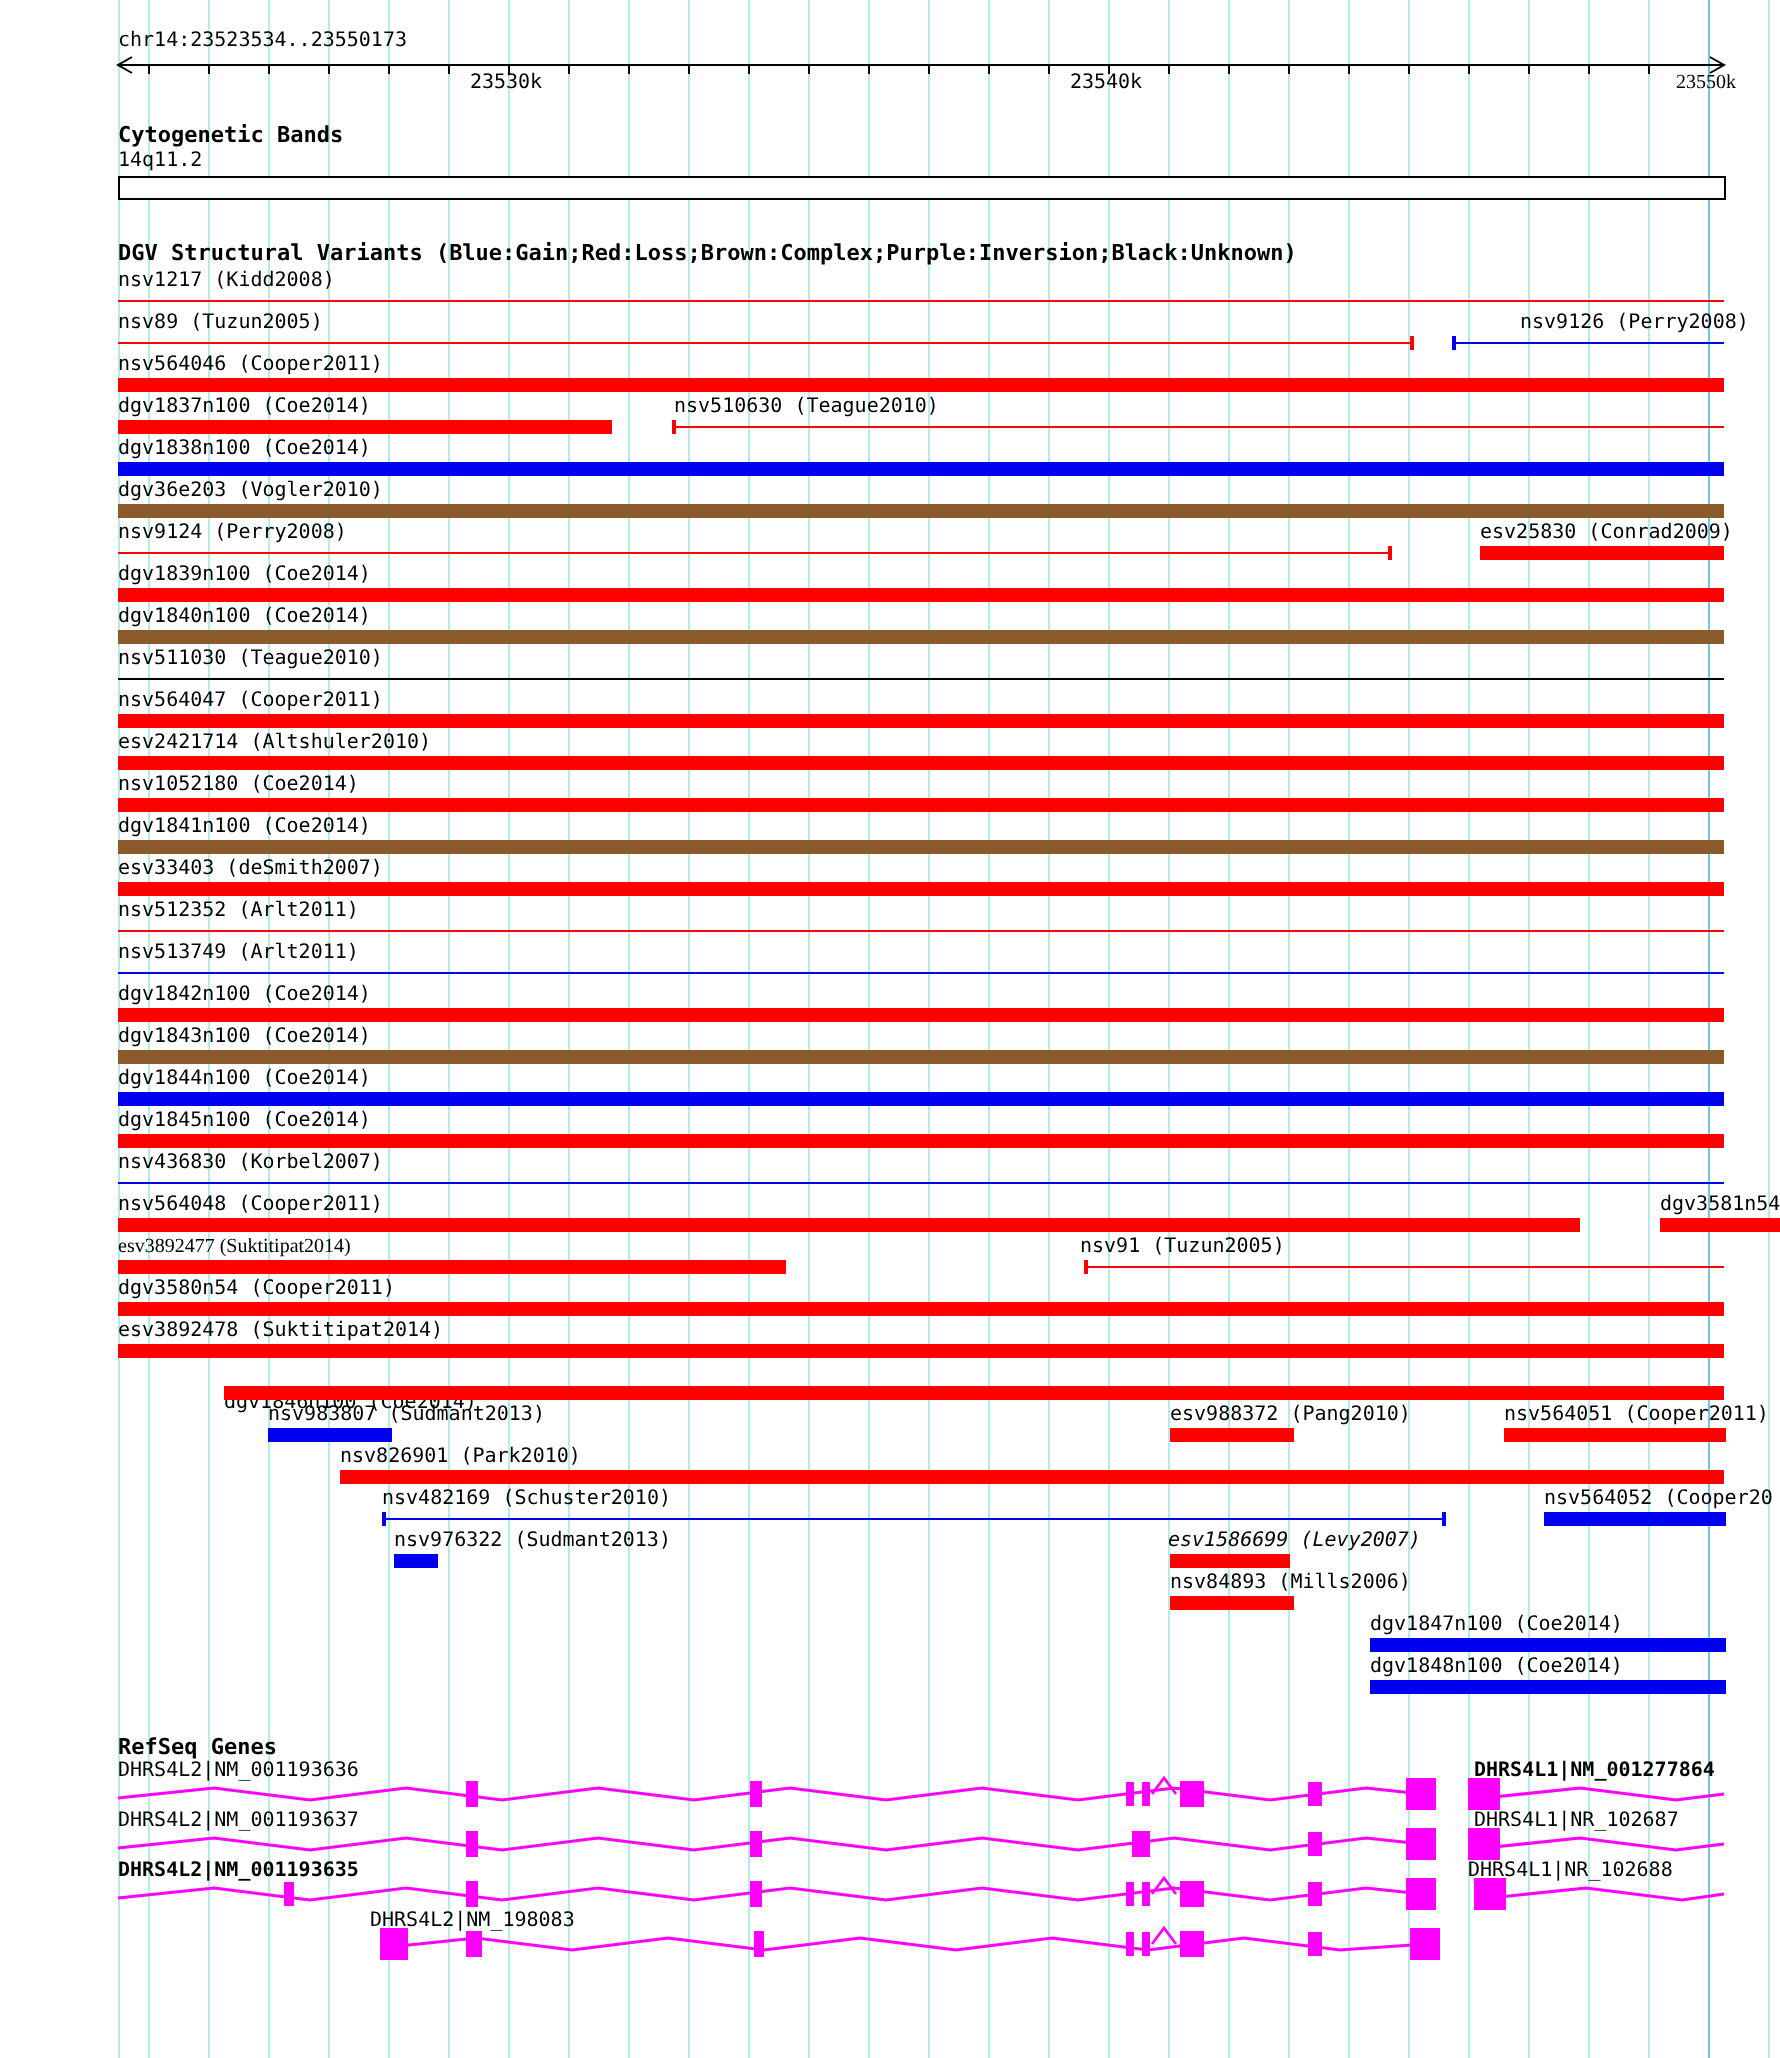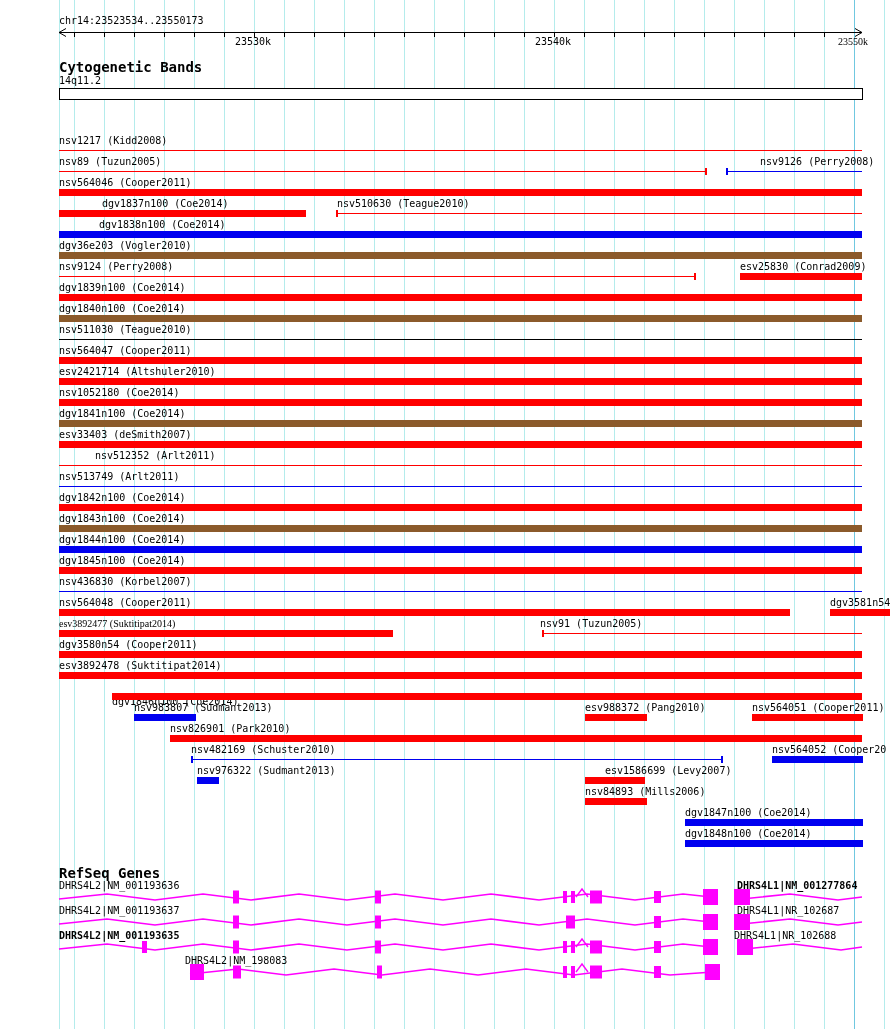--- a/index.html
+++ b/index.html
@@ -1,20 +1,20 @@
 <!DOCTYPE html>
 <html><head>
 <meta charset="utf-8">
 <style>
   html,body{margin:0;padding:0;background:#fff;}
   #app{position:relative;width:890px;height:1029px;background:#ffffff;overflow:hidden;
        font-family:"DejaVu Sans Mono","Liberation Mono",monospace;color:#000;}
   .vline{position:absolute;top:0;bottom:0;width:1px;}
   .lbl{position:absolute;font-size:10px;line-height:11px;white-space:pre;}
-  .hdr{position:absolute;font-size:14px;line-height:13px;font-weight:bold;white-space:pre;}
+  .hdr{position:absolute;font-size:11px;line-height:13px;font-weight:bold;white-space:pre;}
   .bar{position:absolute;height:7px;}
   .thin{position:absolute;height:1px;}
   .etick{position:absolute;width:2px;height:7px;}
   .ticklabel{position:absolute;font-size:10px;line-height:11px;width:44px;text-align:center;}
   #title{left:59px;top:15px;}
   #cyto-hdr{left:59px;top:61px;}
   #cyto-band{left:59px;top:75px;}
   #bandrect{position:absolute;left:59px;top:88px;width:802px;height:10px;border:1px solid #000;background:#fff;}
   #dgv-hdr{left:59px;top:120px;}
   #refseq-hdr{left:59px;top:867px;}
@@ -88,37 +88,38 @@
     </svg>
   <div id="ruler-labels">
       <div class="ticklabel" style="left: 231px; top: 36px;">23530k</div>
       <div class="ticklabel" style="left: 531px; top: 36px;">23540k</div>
       <div class="ticklabel" style="left: 831px; top: 36px; font-family: Liberation Serif, serif;">23550k</div>
     </div>
   <div class="lbl" id="title">chr14:23523534..23550173</div>
   <div class="hdr" id="cyto-hdr">Cytogenetic Bands</div>
   <div class="lbl" id="cyto-band">14q11.2</div>
   <div id="bandrect"></div>
+  <div class="hdr" id="dgv-hdr">DGV Structural Variants (Blue:Gain;Red:Loss;Brown:Complex;Purple:Inversion;Black:Unknown)</div>
   <div id="variants">
       <div class="lbl" style="left: 59px; top: 135px;">nsv1217 (Kidd2008)</div>
       <div class="thin" style="left: 59px; top: 150px; width: 803px; background: rgb(255, 0, 0);"></div>
       <div class="lbl" style="left: 59px; top: 156px;">nsv89 (Tuzun2005)</div>
       <div class="thin" style="left: 59px; top: 171px; width: 647px; background: rgb(255, 0, 0);"></div>
       <div class="etick" style="left: 705px; top: 168px; background: rgb(255, 0, 0);"></div>
       <div class="lbl" style="left: 760px; top: 156px;">nsv9126 (Perry2008)</div>
       <div class="thin" style="left: 726px; top: 171px; width: 136px; background: rgb(0, 0, 240);"></div>
       <div class="etick" style="left: 726px; top: 168px; background: rgb(0, 0, 240);"></div>
       <div class="lbl" style="left: 59px; top: 177px;">nsv564046 (Cooper2011)</div>
       <div class="bar" style="left: 59px; top: 189px; width: 803px; background: rgb(255, 0, 0);"></div>
-      <div class="lbl" style="left: 59px; top: 198px; padding-left: 43px;">dgv1837n100 (Coe2014)</div>
+      <div class="lbl" style="left: 59px; top: 198px;">dgv1837n100 (Coe2014)</div>
       <div class="bar" style="left: 59px; top: 210px; width: 247px; background: rgb(255, 0, 0);"></div>
       <div class="lbl" style="left: 337px; top: 198px;">nsv510630 (Teague2010)</div>
       <div class="thin" style="left: 336px; top: 213px; width: 526px; background: rgb(255, 0, 0);"></div>
       <div class="etick" style="left: 336px; top: 210px; background: rgb(255, 0, 0);"></div>
-      <div class="lbl" style="left: 59px; top: 219px; padding-left: 40px;">dgv1838n100 (Coe2014)</div>
+      <div class="lbl" style="left: 59px; top: 219px;">dgv1838n100 (Coe2014)</div>
       <div class="bar" style="left: 59px; top: 231px; width: 803px; background: rgb(0, 0, 240);"></div>
       <div class="lbl" style="left: 59px; top: 240px;">dgv36e203 (Vogler2010)</div>
       <div class="bar" style="left: 59px; top: 252px; width: 803px; background: rgb(139, 90, 43);"></div>
       <div class="lbl" style="left: 59px; top: 261px;">nsv9124 (Perry2008)</div>
       <div class="thin" style="left: 59px; top: 276px; width: 636px; background: rgb(255, 0, 0);"></div>
       <div class="etick" style="left: 694px; top: 273px; background: rgb(255, 0, 0);"></div>
       <div class="lbl" style="left: 740px; top: 261px;">esv25830 (Conrad2009)</div>
       <div class="bar" style="left: 740px; top: 273px; width: 122px; background: rgb(255, 0, 0);"></div>
       <div class="lbl" style="left: 59px; top: 282px;">dgv1839n100 (Coe2014)</div>
       <div class="bar" style="left: 59px; top: 294px; width: 803px; background: rgb(255, 0, 0);"></div>
@@ -129,21 +130,21 @@
       <div class="lbl" style="left: 59px; top: 345px;">nsv564047 (Cooper2011)</div>
       <div class="bar" style="left: 59px; top: 357px; width: 803px; background: rgb(255, 0, 0);"></div>
       <div class="lbl" style="left: 59px; top: 366px;">esv2421714 (Altshuler2010)</div>
       <div class="bar" style="left: 59px; top: 378px; width: 803px; background: rgb(255, 0, 0);"></div>
       <div class="lbl" style="left: 59px; top: 387px;">nsv1052180 (Coe2014)</div>
       <div class="bar" style="left: 59px; top: 399px; width: 803px; background: rgb(255, 0, 0);"></div>
       <div class="lbl" style="left: 59px; top: 408px;">dgv1841n100 (Coe2014)</div>
       <div class="bar" style="left: 59px; top: 420px; width: 803px; background: rgb(139, 90, 43);"></div>
       <div class="lbl" style="left: 59px; top: 429px;">esv33403 (deSmith2007)</div>
       <div class="bar" style="left: 59px; top: 441px; width: 803px; background: rgb(255, 0, 0);"></div>
-      <div class="lbl" style="left: 59px; top: 450px; padding-left: 36px;">nsv512352 (Arlt2011)</div>
+      <div class="lbl" style="left: 59px; top: 450px;">nsv512352 (Arlt2011)</div>
       <div class="thin" style="left: 59px; top: 465px; width: 803px; background: rgb(255, 0, 0);"></div>
       <div class="lbl" style="left: 59px; top: 471px;">nsv513749 (Arlt2011)</div>
       <div class="thin" style="left: 59px; top: 486px; width: 803px; background: rgb(0, 0, 240);"></div>
       <div class="lbl" style="left: 59px; top: 492px;">dgv1842n100 (Coe2014)</div>
       <div class="bar" style="left: 59px; top: 504px; width: 803px; background: rgb(255, 0, 0);"></div>
       <div class="lbl" style="left: 59px; top: 513px;">dgv1843n100 (Coe2014)</div>
       <div class="bar" style="left: 59px; top: 525px; width: 803px; background: rgb(139, 90, 43);"></div>
       <div class="lbl" style="left: 59px; top: 534px;">dgv1844n100 (Coe2014)</div>
       <div class="bar" style="left: 59px; top: 546px; width: 803px; background: rgb(0, 0, 240);"></div>
       <div class="lbl" style="left: 59px; top: 555px;">dgv1845n100 (Coe2014)</div>
@@ -174,21 +175,21 @@
       <div class="lbl" style="left: 170px; top: 723px;">nsv826901 (Park2010)</div>
       <div class="bar" style="left: 170px; top: 735px; width: 692px; background: rgb(255, 0, 0);"></div>
       <div class="lbl" style="left: 191px; top: 744px;">nsv482169 (Schuster2010)</div>
       <div class="thin" style="left: 191px; top: 759px; width: 531px; background: rgb(0, 0, 240);"></div>
       <div class="etick" style="left: 191px; top: 756px; background: rgb(0, 0, 240);"></div>
       <div class="etick" style="left: 721px; top: 756px; background: rgb(0, 0, 240);"></div>
       <div class="lbl" style="left: 772px; top: 744px;">nsv564052 (Cooper20</div>
       <div class="bar" style="left: 772px; top: 756px; width: 91px; background: rgb(0, 0, 240);"></div>
       <div class="lbl" style="left: 197px; top: 765px;">nsv976322 (Sudmant2013)</div>
       <div class="bar" style="left: 197px; top: 777px; width: 22px; background: rgb(0, 0, 240);"></div>
-      <div class="lbl" style="left: 605px; top: 765px;">esv1586699 (Levy2007)</div>
+      <div class="lbl" style="left: 584px; top: 765px; font-style: italic;">esv1586699 (Levy2007)</div>
       <div class="bar" style="left: 585px; top: 777px; width: 60px; background: rgb(255, 0, 0);"></div>
       <div class="lbl" style="left: 585px; top: 786px;">nsv84893 (Mills2006)</div>
       <div class="bar" style="left: 585px; top: 798px; width: 62px; background: rgb(255, 0, 0);"></div>
       <div class="lbl" style="left: 685px; top: 807px;">dgv1847n100 (Coe2014)</div>
       <div class="bar" style="left: 685px; top: 819px; width: 178px; background: rgb(0, 0, 240);"></div>
       <div class="lbl" style="left: 685px; top: 828px;">dgv1848n100 (Coe2014)</div>
       <div class="bar" style="left: 685px; top: 840px; width: 178px; background: rgb(0, 0, 240);"></div>
     </div>
   <div class="hdr" id="refseq-hdr">RefSeq Genes</div>
   <svg id="genes-svg" width="890" height="1029">

